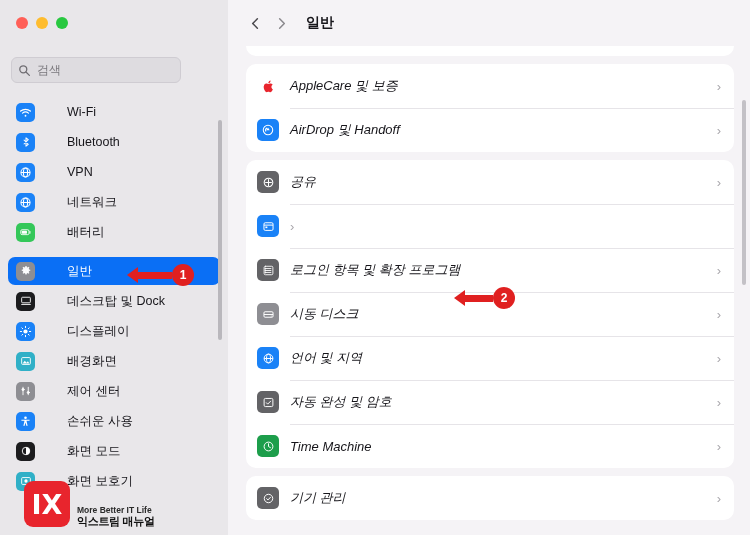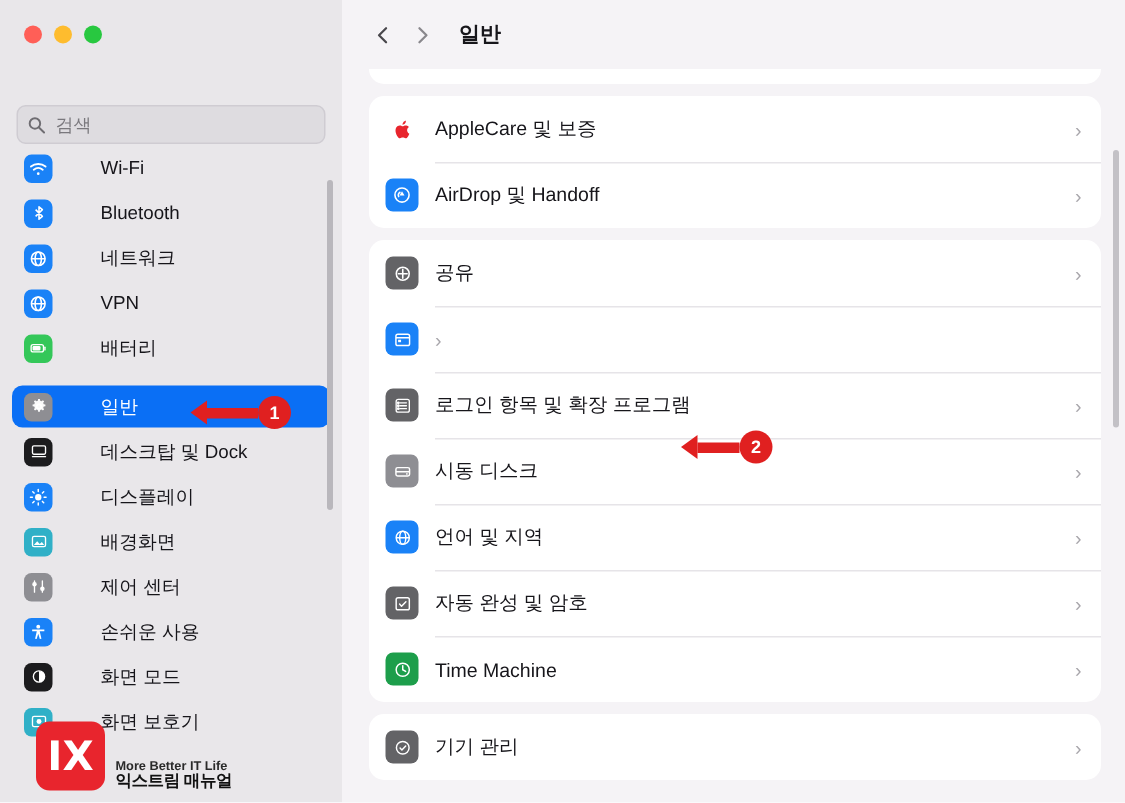--- a/index.html
+++ b/index.html
@@ -40,23 +40,23 @@
     width: 12px;
     height: 12px;
     border-radius: 50%;
   }
   .dot.red { background: #ff5f57; }
   .dot.yellow { background: #febc2e; }
   .dot.green { background: #28c840; }
 
   .search-box {
     position: absolute;
-    top: 70px;
+    top: 57px;
     left: 11px;
-    width: 206px;
+    width: 170px;
     height: 26px;
     background: #dedce0;
     border: 1px solid #cfccd2;
     border-radius: 6px;
     display: flex;
     align-items: center;
     box-sizing: border-box;
     padding: 4px 6px;
   }
   .search-icon {
@@ -205,20 +205,21 @@
     justify-content: center;
     color: #ffffff;
     font-size: 12px;
     line-height: 1;
   }
   .row-label {
     font-size: 13px;
     color: #16151a;
     flex: 1;
     white-space: nowrap;
+    font-style: italic;
   }
   .chevron {
     color: #a9a7ac;
     font-size: 13px;
     margin-right: 2px;
   }
 
   .main-scrollbar {
     position: absolute;
     right: 4px;
@@ -354,32 +355,32 @@
       </div>
 
       <div class="nav-item">
         <span class="nav-icon" style="background:#1a82f7;">
           <svg class="svg-ico" viewBox="0 0 16 16" width="13" height="13" fill="none" stroke="#fff" stroke-width="1.3">
             <circle cx="8" cy="8" r="5.6"></circle>
             <ellipse cx="8" cy="8" rx="2.6" ry="5.6"></ellipse>
             <line x1="2.4" y1="8" x2="13.6" y2="8"></line>
           </svg>
         </span>
-        <span class="nav-label">네트워크</span>
+        <span class="nav-label">VPN</span>
       </div>
 
       <div class="nav-item">
         <span class="nav-icon" style="background:#1a82f7;">
           <svg class="svg-ico" viewBox="0 0 16 16" width="13" height="13" fill="none" stroke="#fff" stroke-width="1.3">
             <circle cx="8" cy="8" r="5.6"></circle>
             <ellipse cx="8" cy="8" rx="2.6" ry="5.6"></ellipse>
             <line x1="2.4" y1="8" x2="13.6" y2="8"></line>
           </svg>
         </span>
-        <span class="nav-label">VPN</span>
+        <span class="nav-label">네트워크</span>
       </div>
 
       <div class="nav-item">
         <span class="nav-icon" style="background:#34c759;">
           <svg class="svg-ico" viewBox="0 0 18 16" width="14" height="12" fill="none" stroke="#fff" stroke-width="1.2">
             <rect x="2" y="5" width="11" height="6.5" rx="1.8"></rect>
             <rect x="3.3" y="6.3" width="7" height="4" rx="1" fill="#fff" stroke="none"></rect>
             <path d="M14.3 7.3v2.4" stroke-linecap="round"></path>
           </svg>
         </span>

